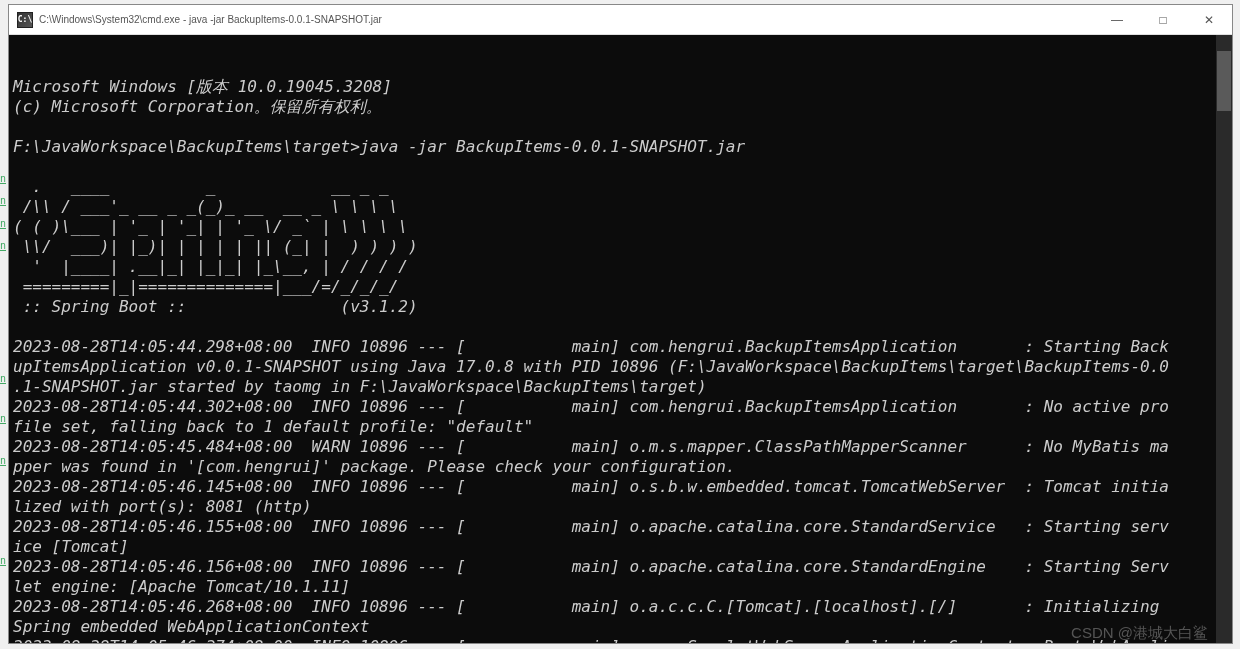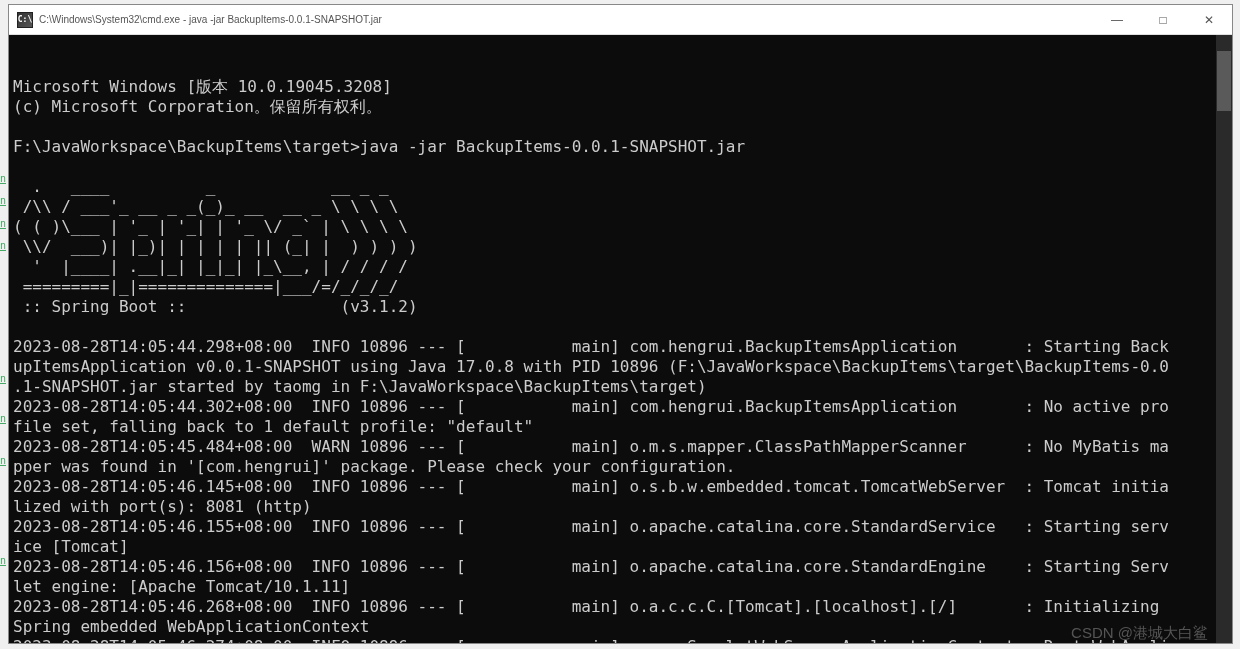--- a/index.html
+++ b/index.html
@@ -73,20 +73,21 @@
       flex: 1;
       background: #0c0c0c;
       color: #cccccc;
       font-family: "NSimSun", "SimSun", "Consolas", monospace;
       font-size: 16px;
       line-height: 20px;
       padding: 2px 2px 2px 4px;
       overflow: hidden;
       position: relative;
       white-space: pre;
+      font-style: italic;
     }
     .console-line {
       white-space: pre;
     }
     .scrollbar {
       position: absolute;
       right: 0;
       top: 0;
       bottom: 0;
       width: 16px;

